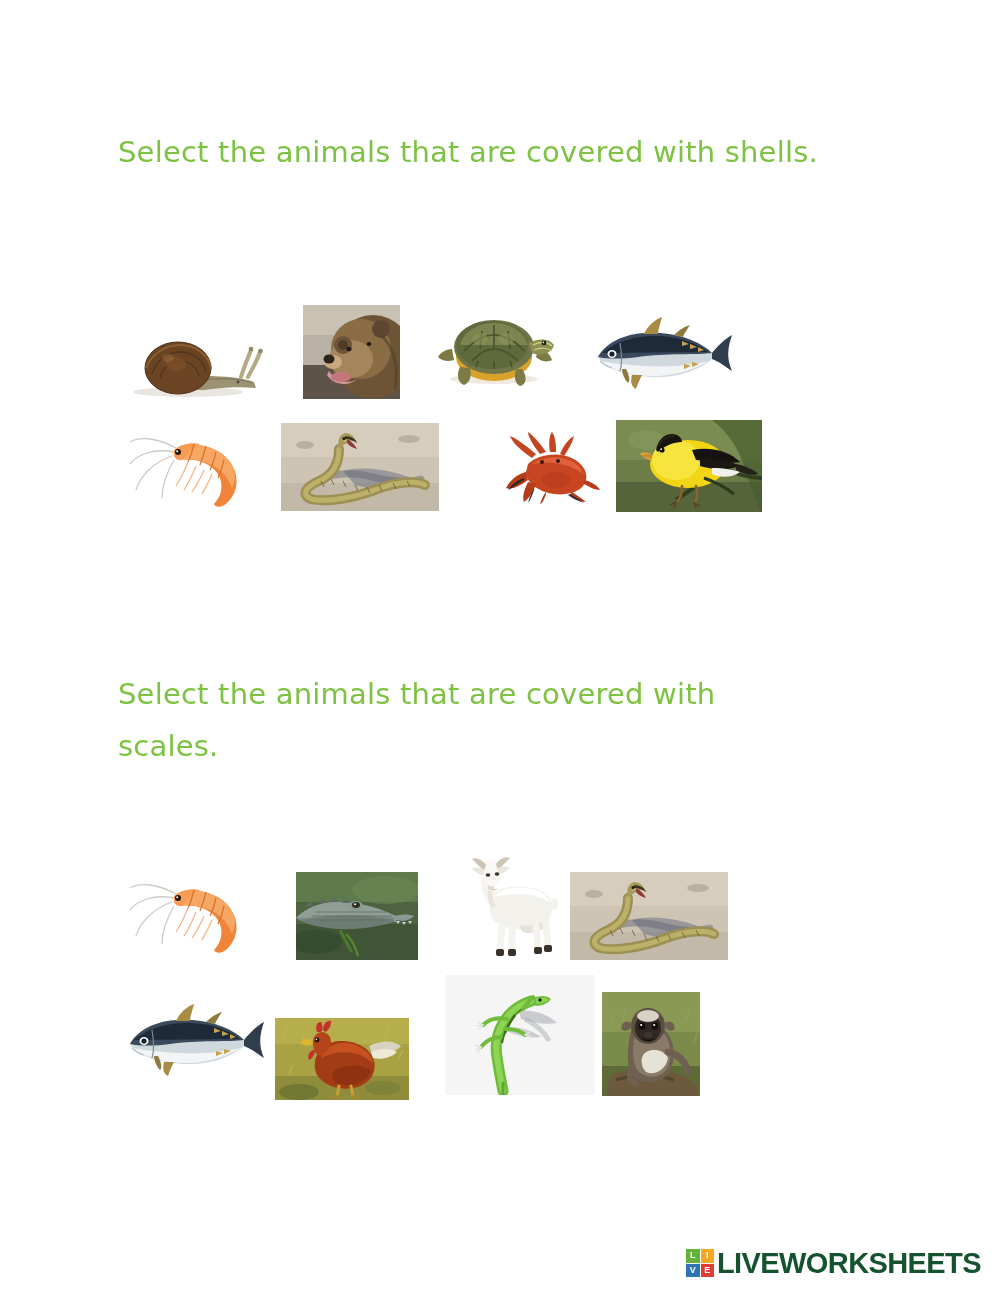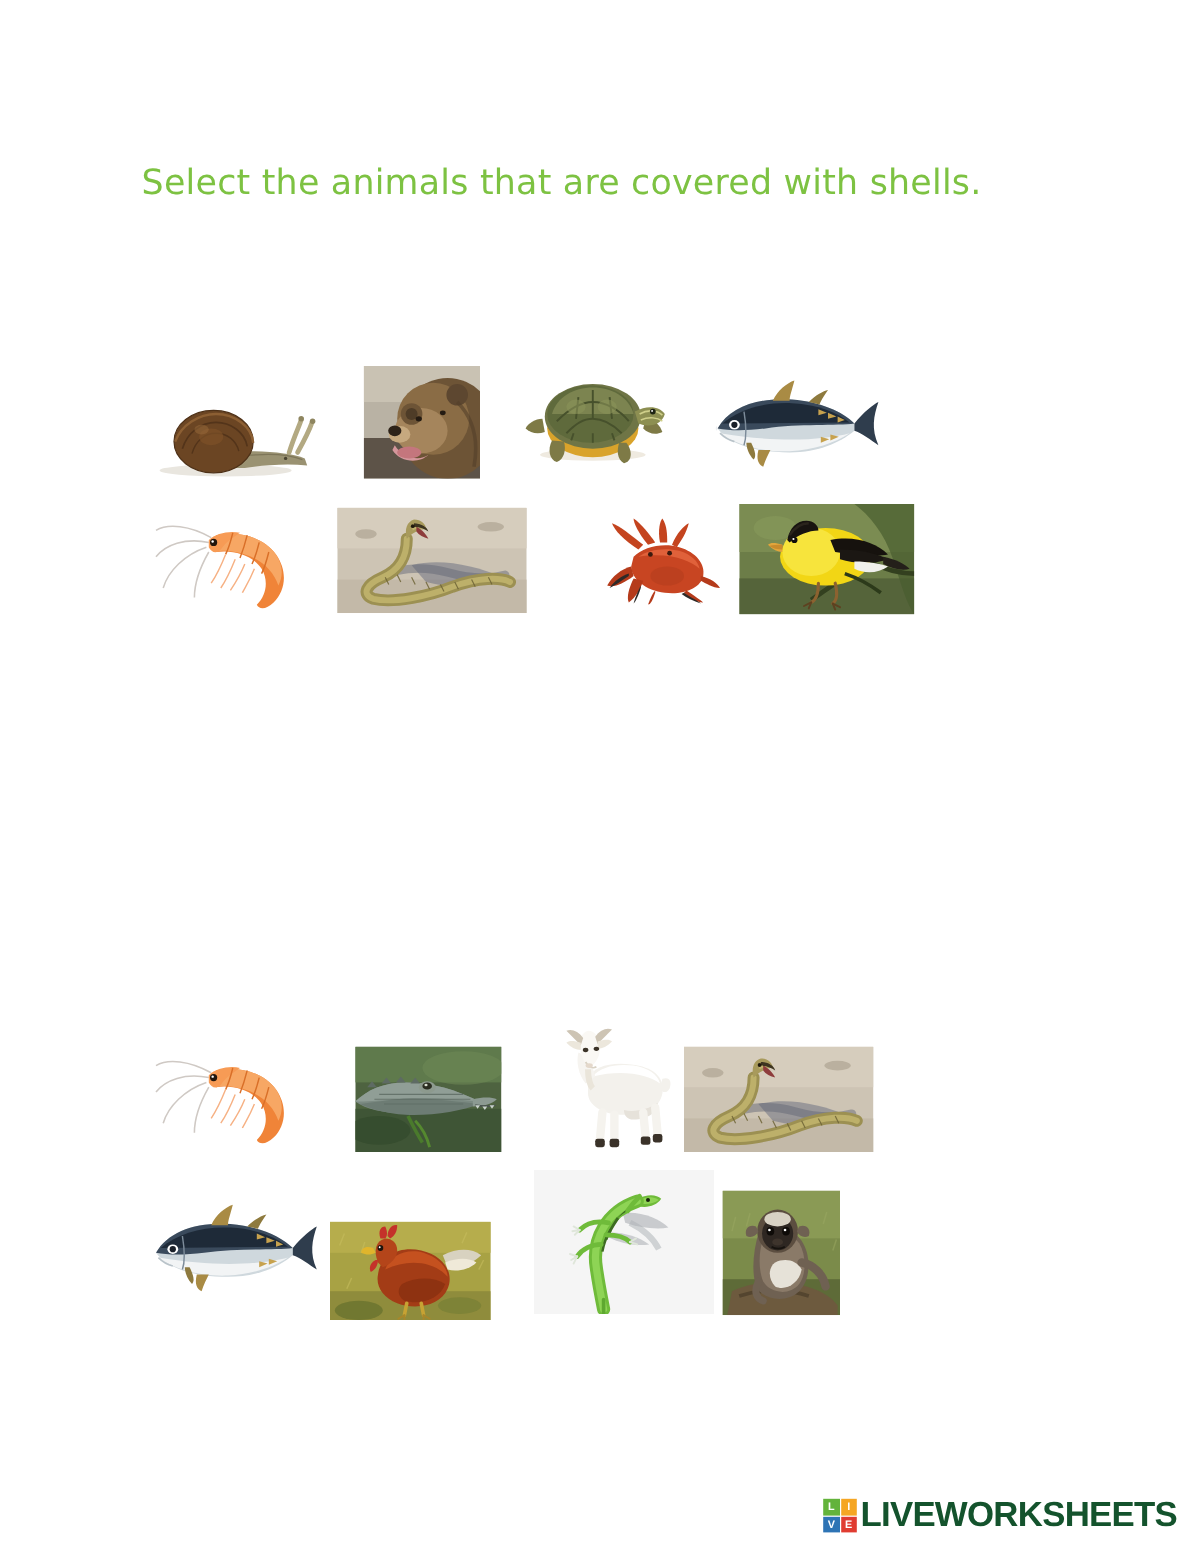--- a/index.html
+++ b/index.html
@@ -322,20 +322,21 @@
           <path d="M60 82 l-6 3"></path>
             <path d="M60 82 l-2 5"></path>
           <path d="M78 83 l6 3"></path>
             <path d="M78 83 l2 5"></path>
         </g>
         <path d="M88 58 C100 62 110 68 118 74" stroke="#2c3a1a" stroke-width="3" fill="none"></path>
       </svg>
     </div>
   </div>
 
+  <div class="question-heading" id="q2-heading">Select the animals that are covered with scales.</div>
 
   <div class="answer-grid">
 
     <div class="opt" style="left:118px; top:868px; width:152px; height:88px;">
       <svg viewBox="0 0 152 88">
         <rect width="152" height="88" fill="#ffffff"></rect>
         <g stroke="#cfc9c4" stroke-width="1.3" fill="none">
           <path d="M58 26 C40 16 22 14 12 20"></path>
           <path d="M56 30 C36 26 20 32 12 42"></path>
           <path d="M54 34 C36 40 22 54 18 68"></path>

